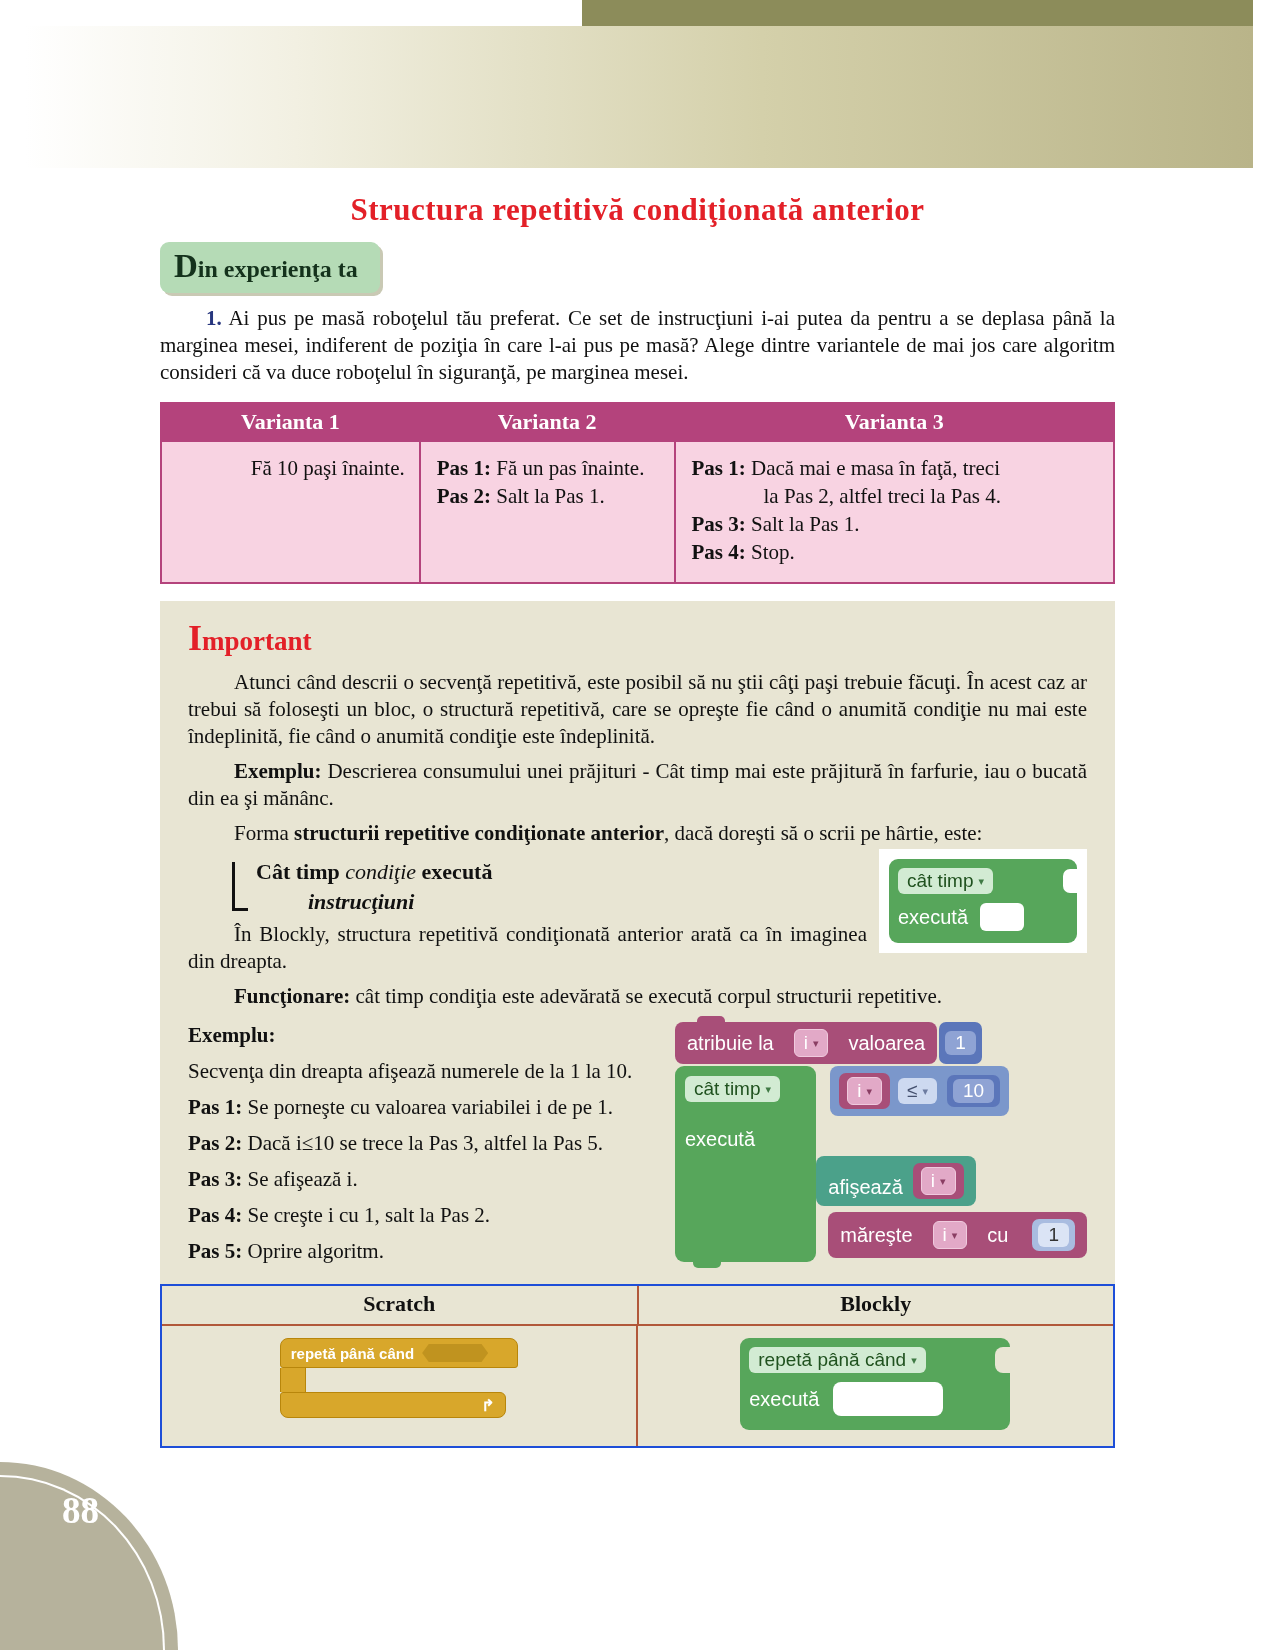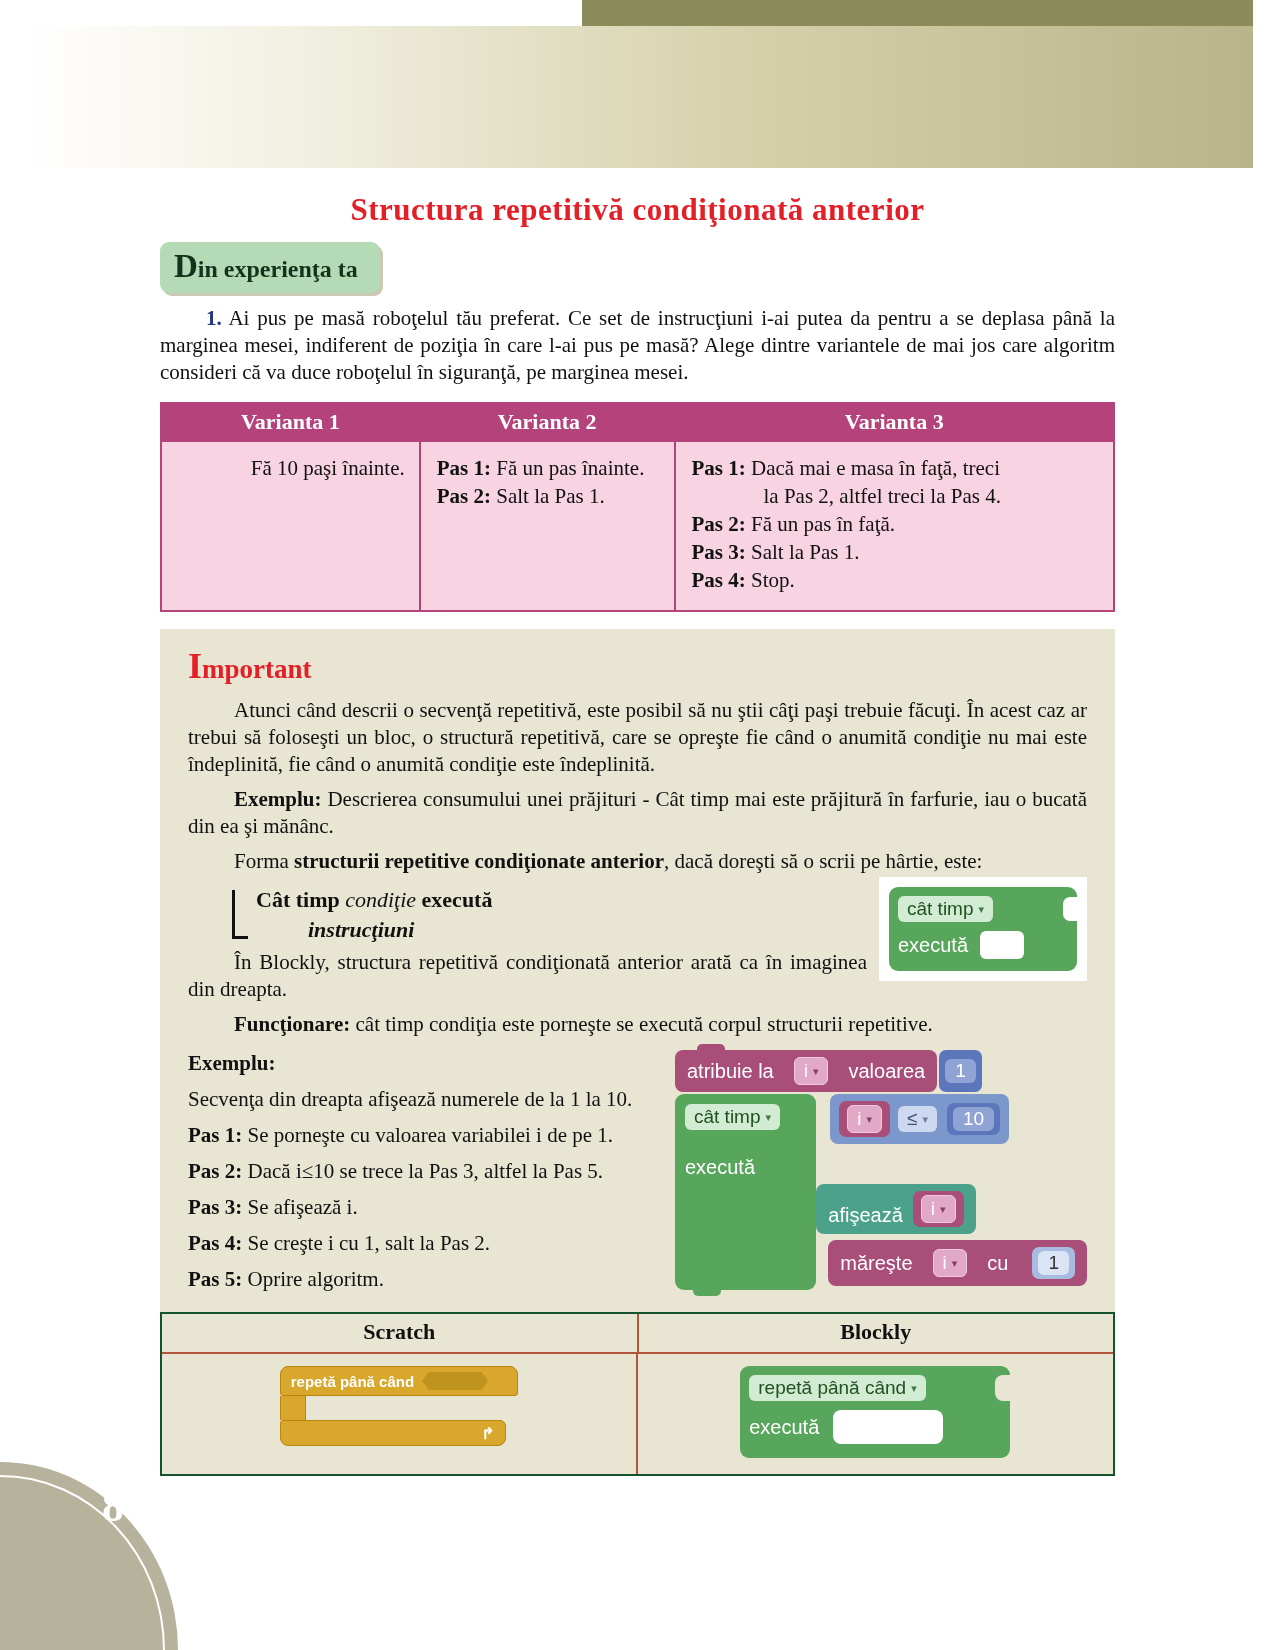--- a/index.html
+++ b/index.html
@@ -95,21 +95,21 @@
   .mrow{margin-top:6px;margin-left:70px;}
   .lbval{background:#a9bce0;border-radius:7px;display:flex;align-items:center;padding:4px 6px;margin-left:4px;}
   .lbval .chip{background:#dbe4f5;color:#333;padding:1px 10px;}
 
   
   .ex2{margin-top:10px;}
   .ex2 .steps{flex:1;font-size:21px;line-height:30px;}
   .ex2 .steps p{margin-bottom:6px;}
 
   
-  .btable{margin:12px -28px 0 -28px;border:2px solid #14532d;}
+  .btable{margin:12px -28px 0 -28px;border:2px solid #1d4ed8;}
   .bthead{display:flex;border-bottom:2px solid #b1583a;font-weight:bold;font-size:22px;text-align:center;}
   .bthead .bh{width:50%;padding:5px 0 7px;}
   .bthead .bh:first-child{border-right:2px solid #b1583a;}
   .btbody{display:flex;}
   .btc{width:50%;padding:12px 0 16px;display:flex;justify-content:center;box-sizing:border-box;}
   .btc.left{border-right:2px solid #b1583a;}
 
   
   .scratch{width:238px;font-family:"Liberation Sans",sans-serif;}
   .s-top{background:#d8a72b;border:1px solid #b8860b;border-radius:8px 8px 3px 3px;display:flex;
@@ -125,22 +125,22 @@
   .bk-bot .r1{display:flex;align-items:center;}
   .bk-bot .cut{margin-left:auto;width:15px;height:26px;background:#e8e5d3;border-radius:8px 0 0 8px;margin-right:-9px;}
   .bk-bot .r2{display:flex;align-items:center;margin-top:9px;font-size:20px;font-family:"Liberation Sans",sans-serif;}
   .bk-bot .slot{background:#fff;border-radius:8px;width:110px;height:34px;margin-left:14px;}
 
   
   .corner{position:absolute;left:0;bottom:0;width:178px;height:188px;background:#b6b29c;
           border-top-right-radius:100% 100%;}
   .corner::after{content:"";position:absolute;left:0;bottom:0;width:163px;height:173px;
           border-top-right-radius:100% 100%;border-top:2.5px solid #fff;border-right:2.5px solid #fff;}
-  .pagenum{position:absolute;left:62px;bottom:118px;color:#fff;font-weight:bold;font-size:44px;
-           font-family:"Liberation Serif",serif;margin-left:40px;}
+  .pagenum{position:absolute;left:62px;bottom:118px;color:#fff;font-weight:bold;font-size:37px;
+           font-family:"Liberation Serif",serif;}
 </style>
 </head>
 <body>
 
 <div class="page">
   <div class="band-dark"></div>
   <div class="band"></div>
 
   <div class="content">
 
@@ -163,21 +163,20 @@
         <div class="vc c1">
           <span>Fă 10 paşi înainte.</span>
         </div>
         <div class="vc c2">
           <span class="vline"><b>Pas 1:</b> <span>Fă un pas înainte.</span></span>
           <span class="vline"><b>Pas 2:</b> <span>Salt la Pas 1.</span></span>
         </div>
         <div class="vc c3">
           <span class="vline"><b>Pas 1:</b> <span>Dacă mai e masa în faţă, treci</span></span>
           <span class="vline cont"><span>la Pas 2, altfel treci la Pas 4.</span></span>
-          <span class="vline"><b>Pas 2:</b> <span>Fă un pas în faţă.</span></span>
           <span class="vline"><b>Pas 3:</b> <span>Salt la Pas 1.</span></span>
           <span class="vline"><b>Pas 4:</b> <span>Stop.</span></span>
         </div>
       </div>
     </div>
 
     <div class="panel">
       <h2 class="imp-title">Important</h2>
 
       <p class="bodytext indent">Atunci când descrii o secvenţă repetitivă, este posibil să nu ştii câţi paşi trebuie făcuţi. În acest caz ar trebui să foloseşti un bloc, o structură repetitivă, care se opreşte fie când o anumită condiţie nu mai este îndeplinită, fie când o anumită condiţie este îndeplinită.</p>
@@ -205,21 +204,21 @@
               <span class="cut"></span>
             </div>
             <div class="r2">
               <span>execută</span>
               <span class="slot s1"></span>
             </div>
           </div>
         </div>
       </div>
 
-      <p class="bodytext indent sp"><b>Funcţionare:</b><span> cât timp condiţia este porneşte se execută corpul structurii repetitive.</span></p>
+      <p class="bodytext indent sp"><b>Funcţionare:</b><span> cât timp condiţia este adevărată se execută corpul structurii repetitive.</span></p>
 
       <div class="flexrow ex2">
         <div class="steps">
           <p><b>Exemplu:</b></p>
           <p>Secvenţa din dreapta afişează numerele de la 1 la 10.</p>
           <p><b>Pas 1:</b> <span>Se porneşte cu valoarea variabilei i de pe 1.</span></p>
           <p><b>Pas 2:</b> <span>Dacă i≤10 se trece la Pas 3, altfel la Pas 5.</span></p>
           <p><b>Pas 3:</b> <span>Se afişează i.</span></p>
           <p><b>Pas 4:</b> <span>Se creşte i cu 1, salt la Pas 2.</span></p>
           <p><b>Pas 5:</b> <span>Oprire algoritm.</span></p>

